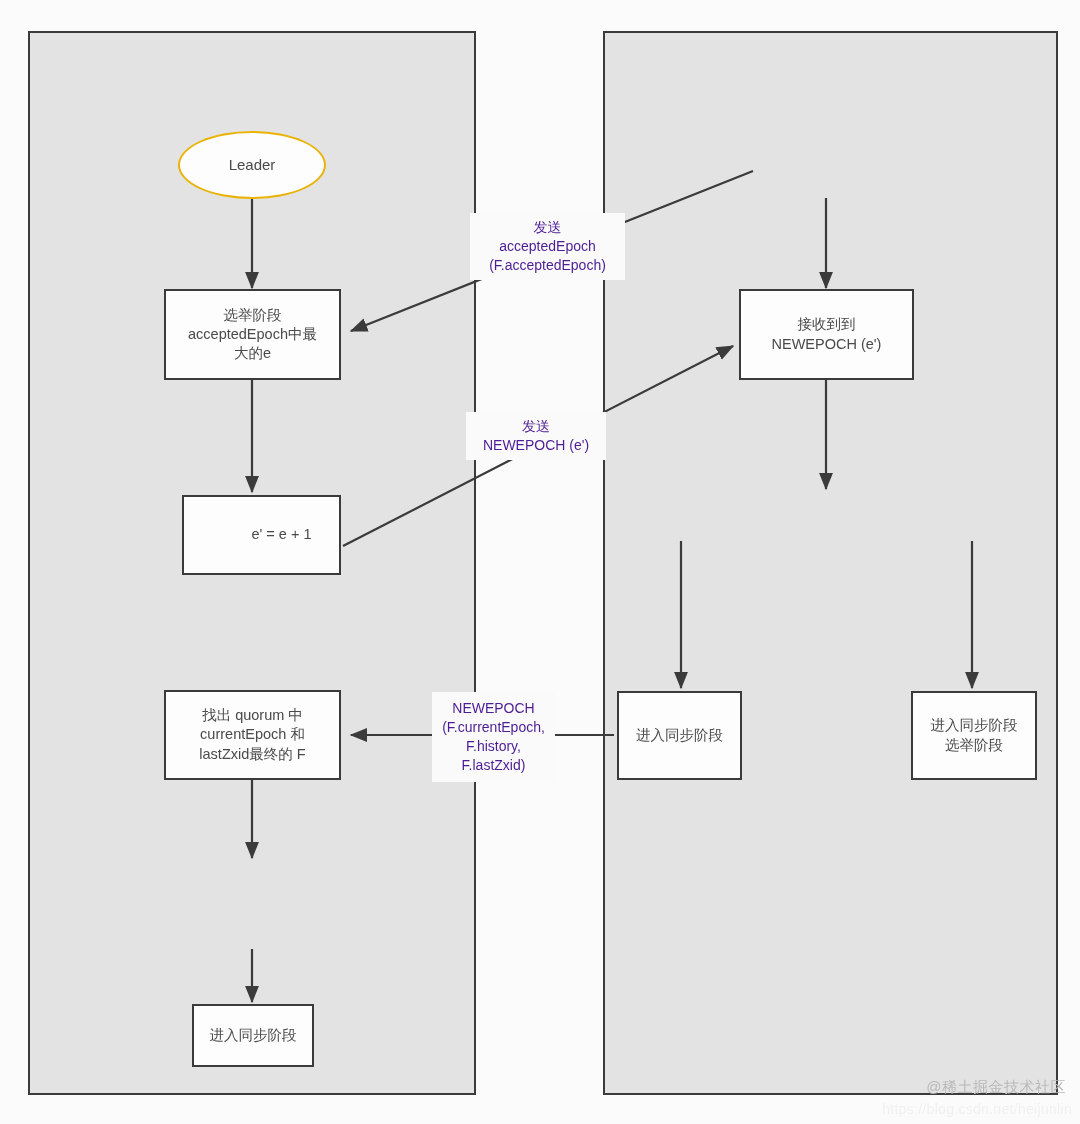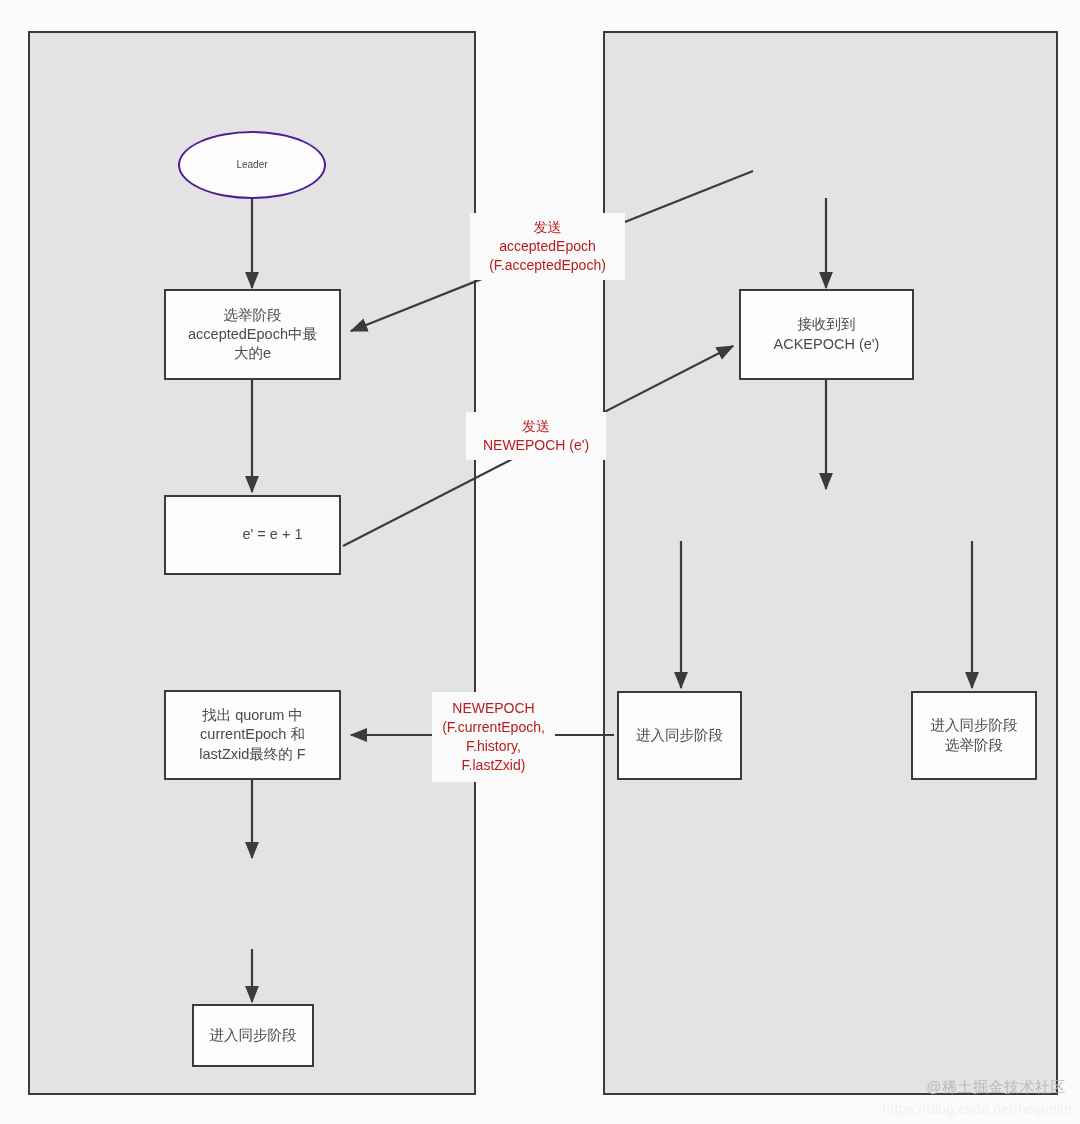--- a/index.html
+++ b/index.html
@@ -39,34 +39,34 @@
     text-align: center;
     color: #4a4a4a;
     background: #fdfdfd;
     line-height: 1.32;
   }
   .node.box {
     border: 2px solid #3b3b3b;
     font-size: 14.5px;
   }
   .node.ellipse {
-    border: 2px solid #4c1d95;
+    border: 2px solid #eab308;
     border-radius: 50%;
-    font-size: 10px;
+    font-size: 15px;
   }
   .node-text { padding: 0 6px; white-space: pre-line; }
   .edge-label {
     position: absolute;
     box-sizing: border-box;
     display: flex;
     align-items: center;
     justify-content: center;
     text-align: center;
     background: #fafafa;
-    color: #b91c1c;
+    color: #4c1d95;
     font-size: 14px;
     line-height: 1.35;
     white-space: pre-line;
     z-index: 5;
   }
   .diamond-wrap {
     position: absolute;
     z-index: 3;
   }
   .diamond-wrap svg { display: block; overflow: visible; }
@@ -142,39 +142,39 @@
   <div class="node ellipse" style="left:178px; top:131px; width:148px; height:68px;">
     <span class="node-text">Leader</span>
   </div>
 
   <div class="node box" style="left:164px; top:289px; width:177px; height:91px;">
     <span class="node-text">选举阶段
 acceptedEpoch中最
 大的e</span>
   </div>
 
-  <div class="node box" style="left:164px; top:495px; width:177px; height:80px;padding-left:40px;">
+  <div class="node box" style="left:182px; top:495px; width:159px; height:80px;padding-left:40px;">
     <span class="node-text">e' = e + 1</span>
   </div>
 
   <div class="node box" style="left:164px; top:690px; width:177px; height:90px;">
     <span class="node-text">找出 quorum 中
 currentEpoch 和
 lastZxid最终的 F</span>
   </div>
 
 
   <div class="node box" style="left:192px; top:1004px; width:122px; height:63px;">
     <span class="node-text">进入同步阶段</span>
   </div>
 
 
   <div class="node box" style="left:739px; top:289px; width:175px; height:91px;">
     <span class="node-text">接收到到
-ACKEPOCH (e')</span>
+NEWEPOCH (e')</span>
   </div>
 
 
   <div class="node box" style="left:617px; top:691px; width:125px; height:89px;">
     <span class="node-text">进入同步阶段</span>
   </div>
 
   <div class="node box" style="left:911px; top:691px; width:126px; height:89px;">
     <span class="node-text">进入同步阶段
 选举阶段</span>

